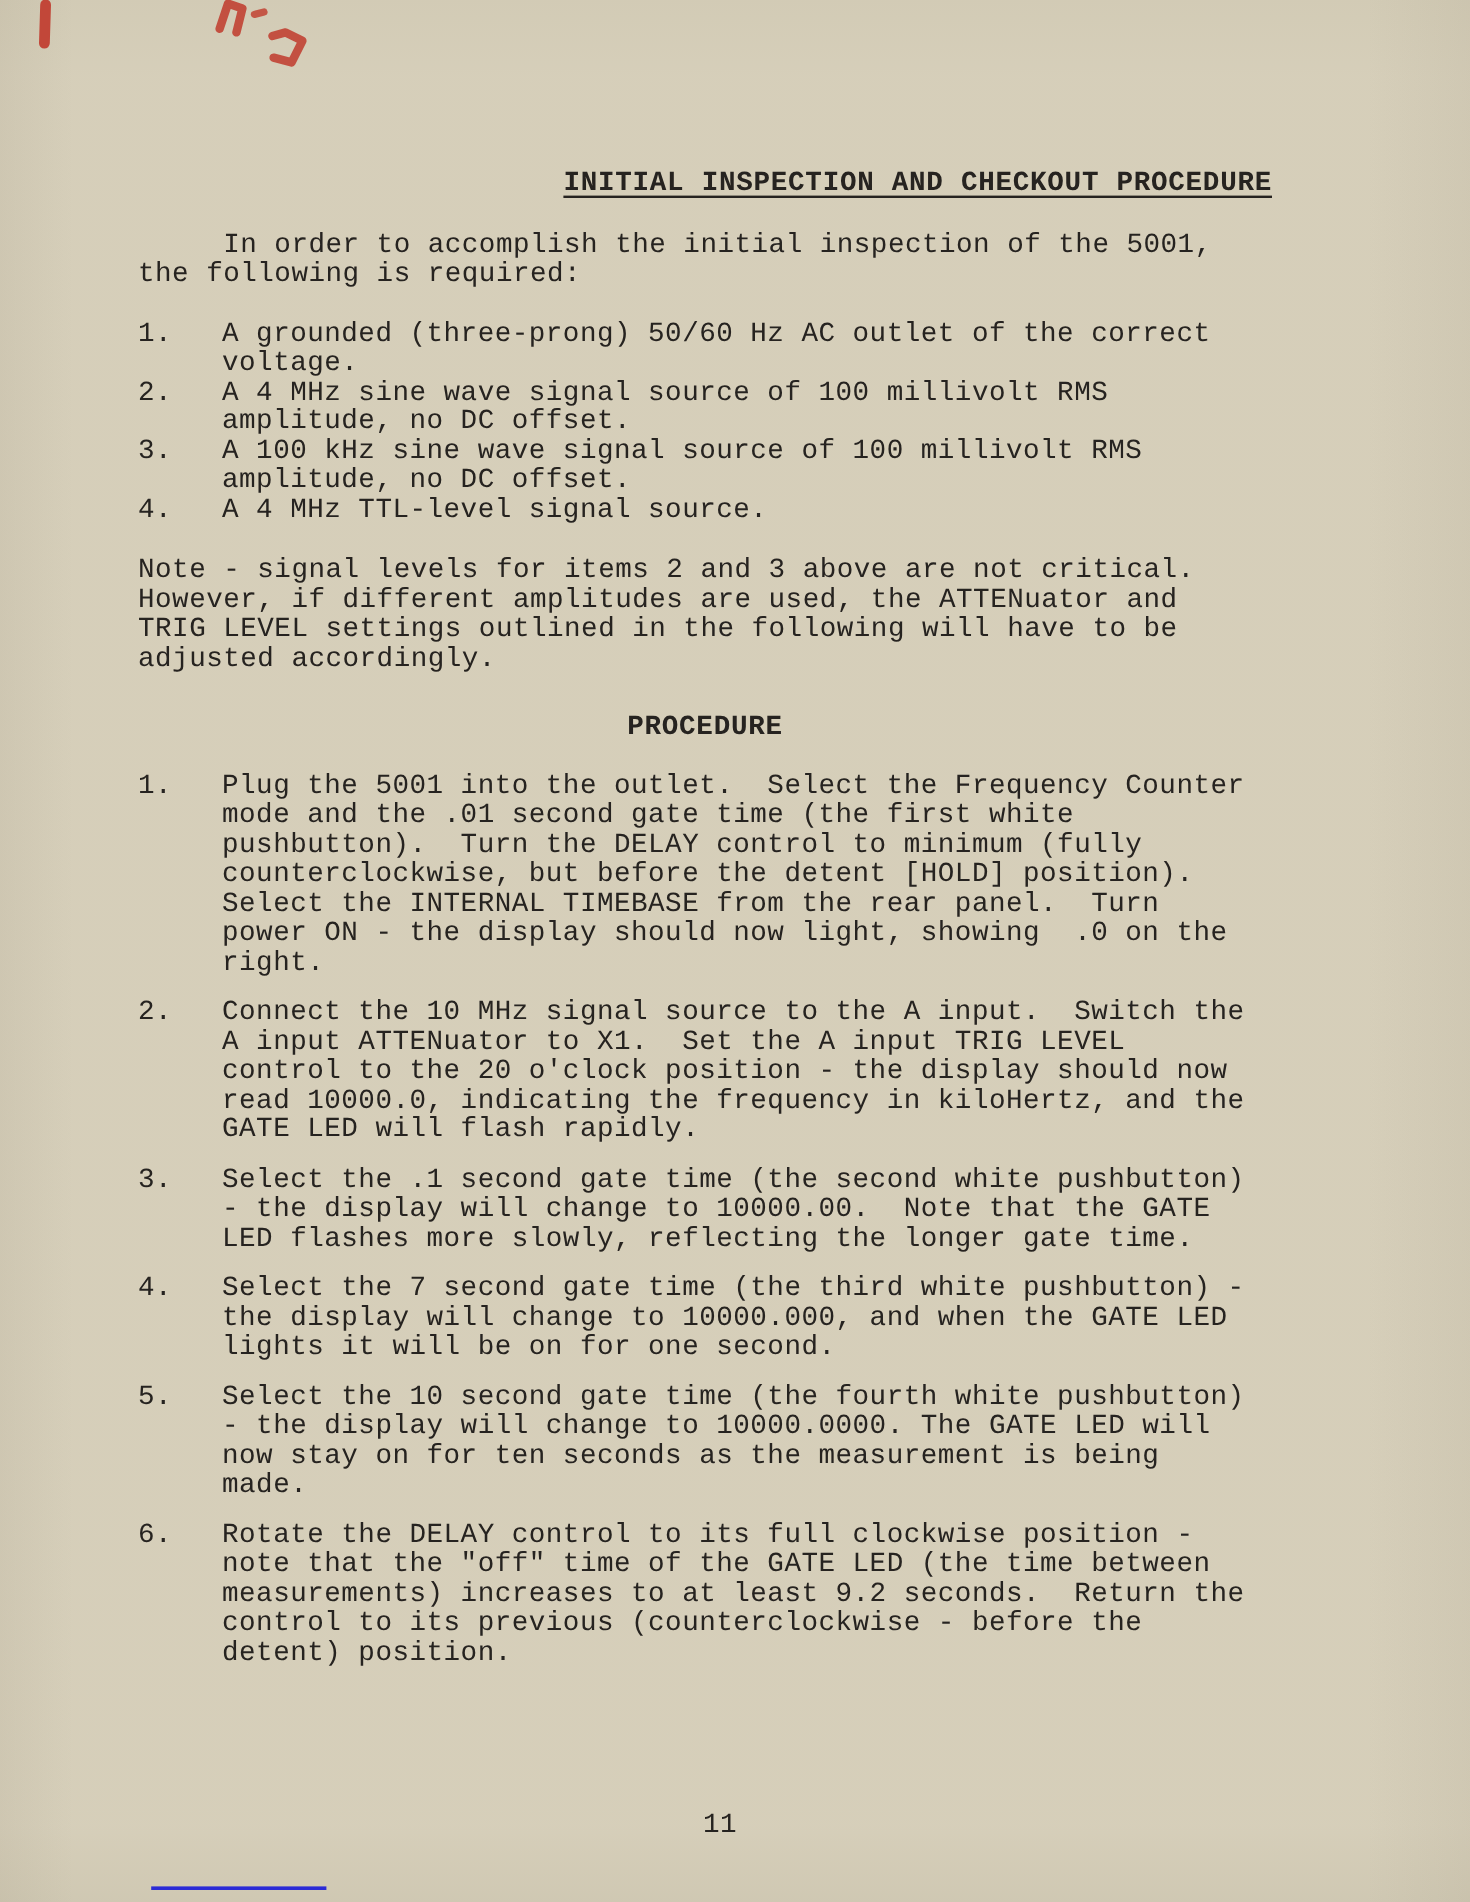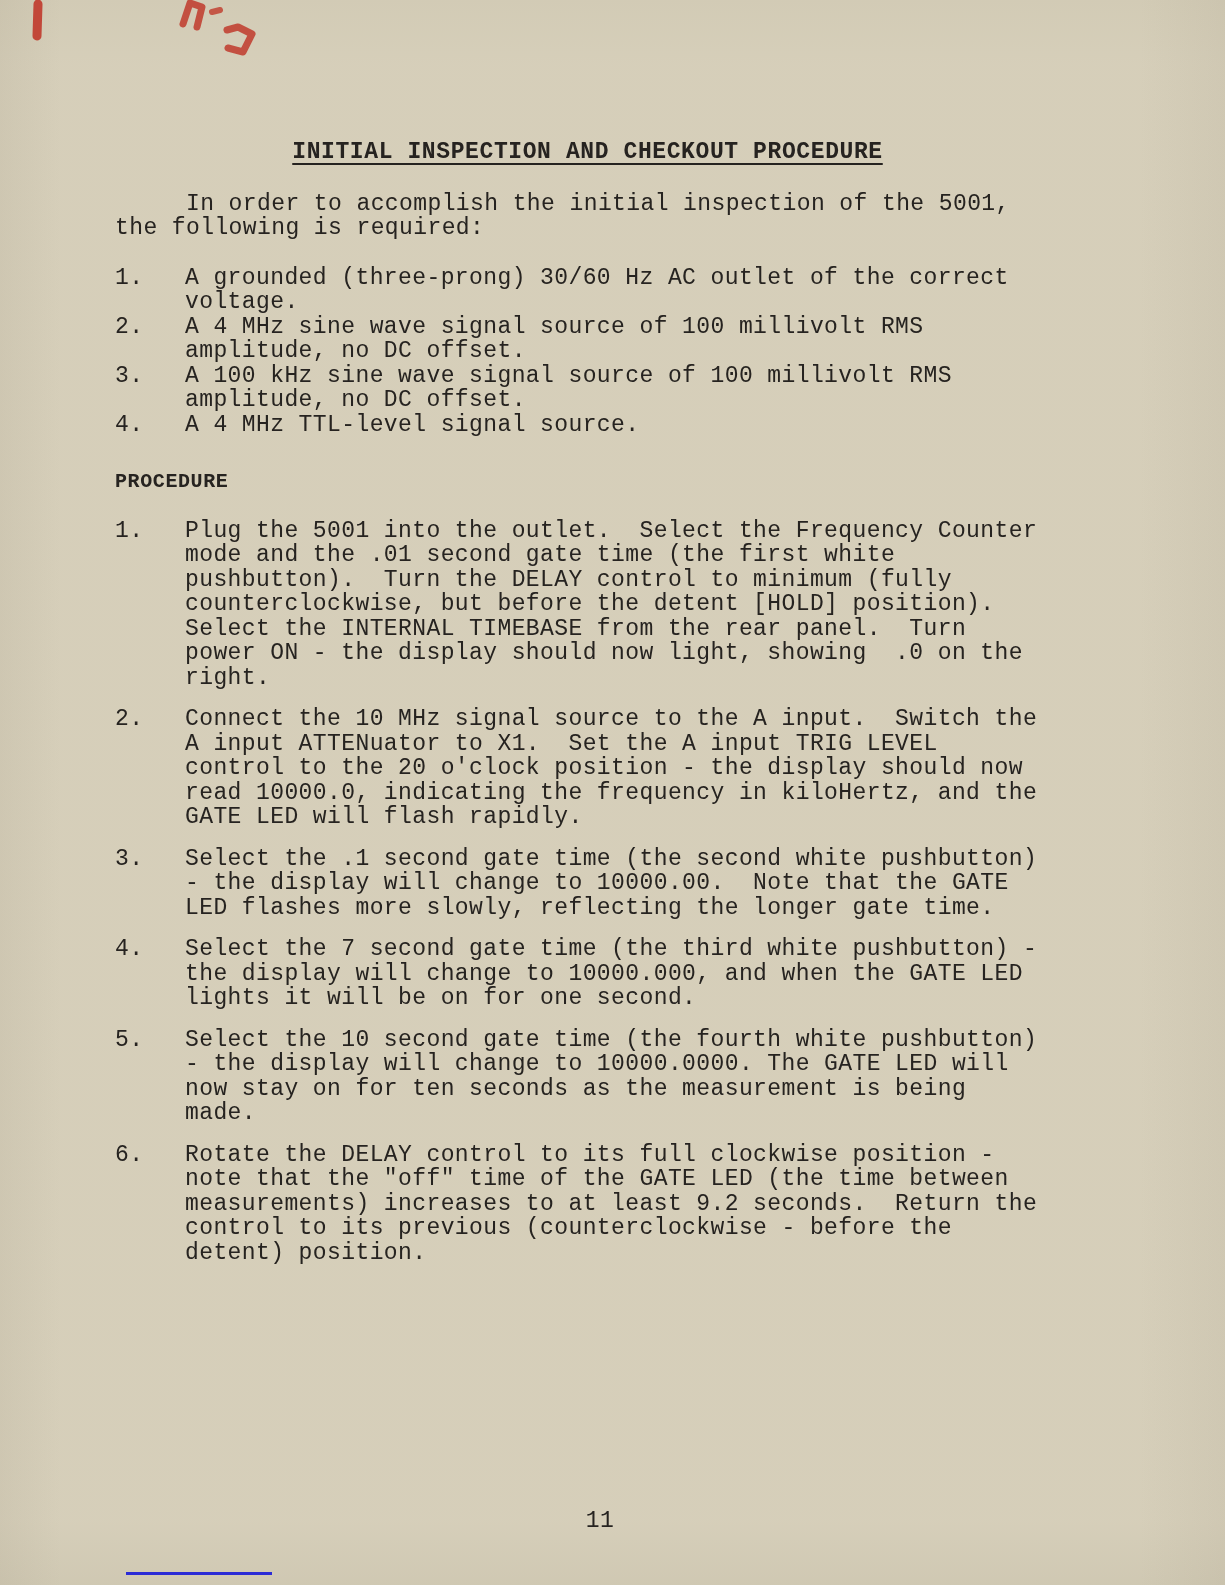--- a/index.html
+++ b/index.html
@@ -28,21 +28,21 @@
     top:140px;
     width:945px;
     font-size:23px;
     line-height:24.5px;
     letter-spacing:.4px;
   }
   .title{
     margin:0;
     font-size:23px;
     font-weight:bold;
-    text-align:center;
+    text-align:right;
     text-decoration:underline;
     text-underline-offset:5px;
     text-decoration-thickness:2px;
     letter-spacing:.6px;
   }
   .intro{
     margin:27px 0 16px 0;
     white-space:pre-wrap;
   }
   .plain-list{
@@ -57,23 +57,24 @@
   }
   .steps li{margin-bottom:17px;}
   .num{white-space:pre;}
   .itext{white-space:pre-wrap;}
   .note{
     margin:26px 0 0 0;
     white-space:pre-wrap;
   }
   .proc-head{
     margin:33px 0 0 0;
-    font-size:20px;
+    font-size:23px;
     font-weight:bold;
     letter-spacing:.6px;
+    text-align:center;
   }
   .steps{margin-top:24px;}
   .page-number{
     position:absolute;
     left:0;
     top:1508px;
     width:1160px;
     text-align:center;
     font-size:23px;
     letter-spacing:.4px;
@@ -108,39 +109,43 @@
   <div class="content">
 
     <h1 class="title">INITIAL INSPECTION AND CHECKOUT PROCEDURE</h1>
 
     <p class="intro">     In order to accomplish the initial inspection of the 5001,
 the following is required:</p>
 
     <ol class="plain-list requirements">
       <li>
         <span class="num">1.</span>
-        <span class="itext">A grounded (three-prong) 30/60 Hz AC outlet of the correct
+        <span class="itext">A grounded (three-prong) 50/60 Hz AC outlet of the correct
 voltage.</span>
       </li>
       <li>
         <span class="num">2.</span>
         <span class="itext">A 4 MHz sine wave signal source of 100 millivolt RMS
 amplitude, no DC offset.</span>
       </li>
       <li>
         <span class="num">3.</span>
         <span class="itext">A 100 kHz sine wave signal source of 100 millivolt RMS
 amplitude, no DC offset.</span>
       </li>
       <li>
         <span class="num">4.</span>
         <span class="itext">A 4 MHz TTL-level signal source.</span>
       </li>
     </ol>
 
+    <p class="note">Note - signal levels for items 2 and 3 above are not critical.
+However, if different amplitudes are used, the ATTENuator and
+TRIG LEVEL settings outlined in the following will have to be
+adjusted accordingly.</p>
 
     <h2 class="proc-head">PROCEDURE</h2>
 
     <ol class="plain-list steps">
       <li>
         <span class="num">1.</span>
         <span class="itext">Plug the 5001 into the outlet.  Select the Frequency Counter
 mode and the .01 second gate time (the first white
 pushbutton).  Turn the DELAY control to minimum (fully
 counterclockwise, but before the detent [HOLD] position).

